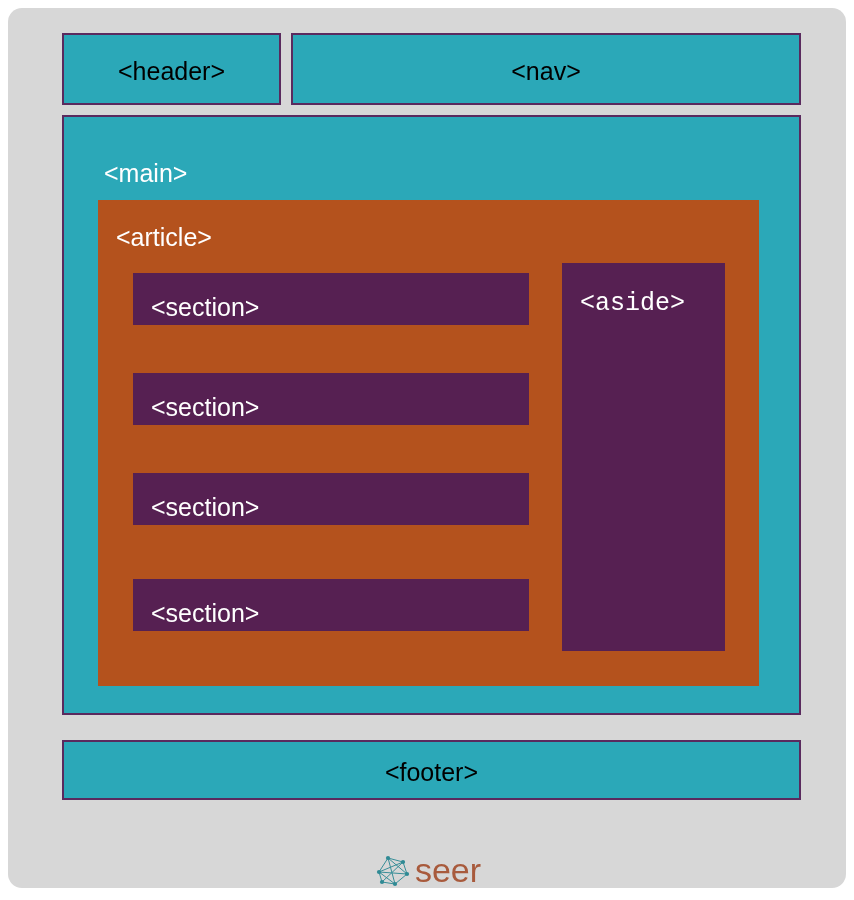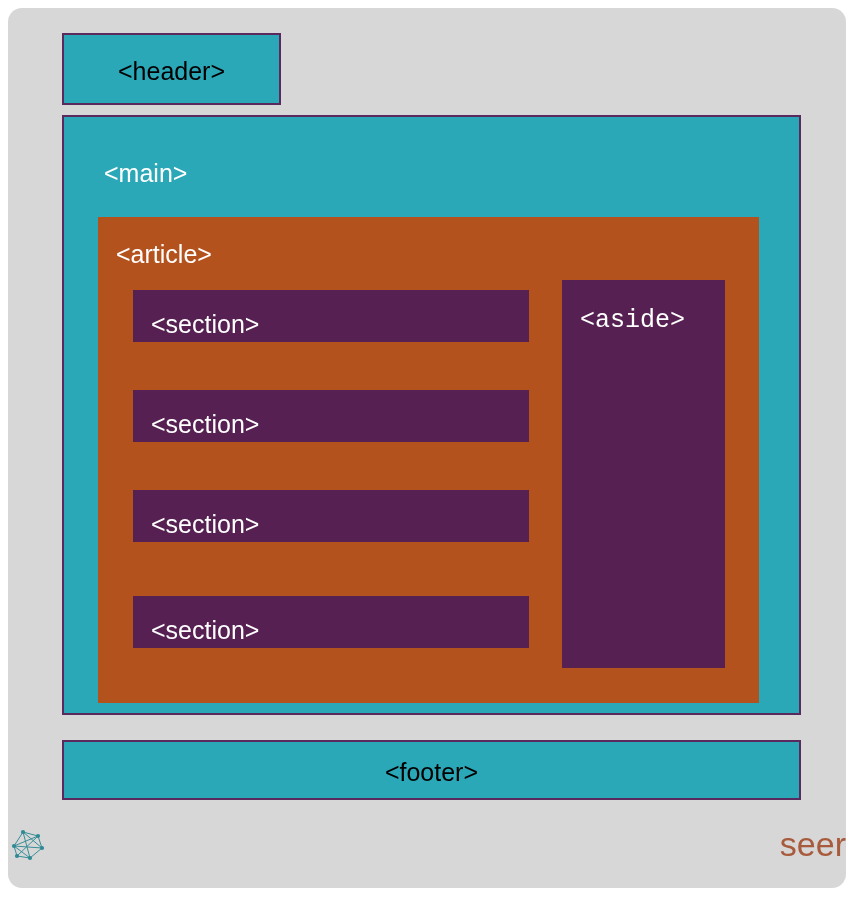--- a/index.html
+++ b/index.html
@@ -74,44 +74,44 @@
   #nav-box    { left: 283px; top: 25px;  width: 510px; height: 72px; }
   #main-box   { left: 54px;  top: 107px; width: 739px; height: 600px; }
   #footer-box { left: 54px;  top: 732px; width: 739px; height: 60px; }
 
   #header-label { left: 0; right: 0; text-align: center; top: 24px; }
   #nav-label    { left: 0; right: 0; text-align: center; top: 24px; }
   #footer-label { left: 0; right: 0; text-align: center; top: 18px; }
   #main-label   { left: 40px; top: 44px; }
 
   
-  #article-box { left: 34px; top: 100px; width: 661px; height: 486px; padding-left: 8px; }
+  #article-box { left: 34px; top: 83px; width: 661px; height: 486px; padding-left: 8px; }
   #article-label { left: 18px; top: 25px; }
 
   
   .section-box { left: 35px; width: 396px; height: 52px; }
   #section-1 { top: 73px; }
   #section-2 { top: 173px; }
   #section-3 { top: 273px; }
   #section-4 { top: 379px; }
   .section-label { left: 18px; top: 22px; }
 
   #aside-box  { left: 464px; top: 63px; width: 163px; height: 388px; }
   #aside-label { left: 18px; top: 28px; font-family: Liberation Mono, monospace; }
 
   
   #logo {
     position: absolute;
     left: 0;
     right: 0;
-    top: 812px;
+    top: 838px;
     height: 48px;
     display: flex;
     align-items: center;
-    justify-content: space-between;
+    justify-content: center;
   }
   #logo-mark {
     width: 42px;
     height: 40px;
     display: block;
   }
   #logo-text {
     font-family: "Liberation Sans", sans-serif;
     font-size: 34px;
     color: #a85a3c;
@@ -121,20 +121,23 @@
 </style>
 </head>
 <body>
 
 <div id="panel">
 
   <div id="header-box" class="teal-box">
     <div id="header-label" class="label-center">&lt;header&gt;</div>
   </div>
 
+  <div id="nav-box" class="teal-box">
+    <div id="nav-label" class="label-center">&lt;nav&gt;</div>
+  </div>
 
   <div id="main-box" class="teal-box">
     <div id="main-label" class="label">&lt;main&gt;</div>
 
     <div id="article-box" class="orange-box">
       <div id="article-label" class="label">&lt;article&gt;</div>
 
       <div id="section-1" class="purple-box section-box">
         <div class="label section-label">&lt;section&gt;</div>
       </div>

